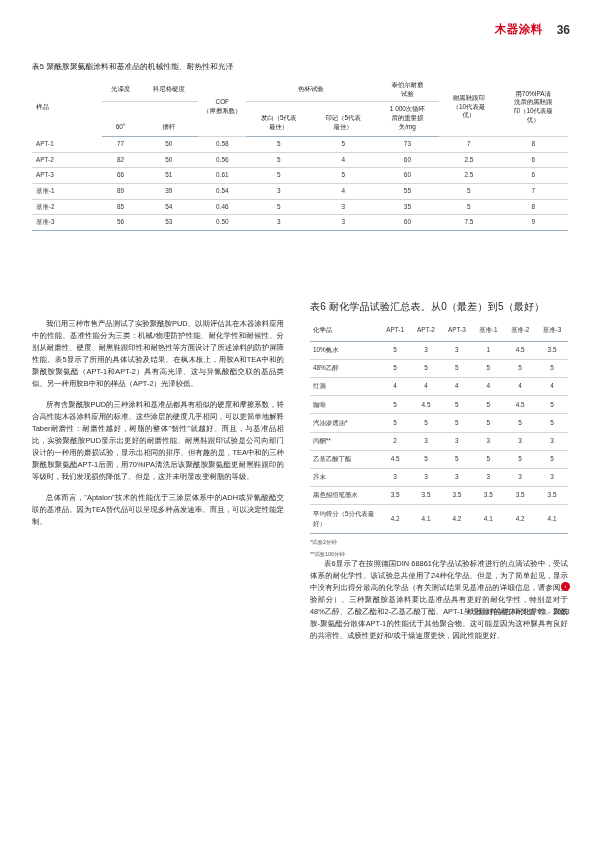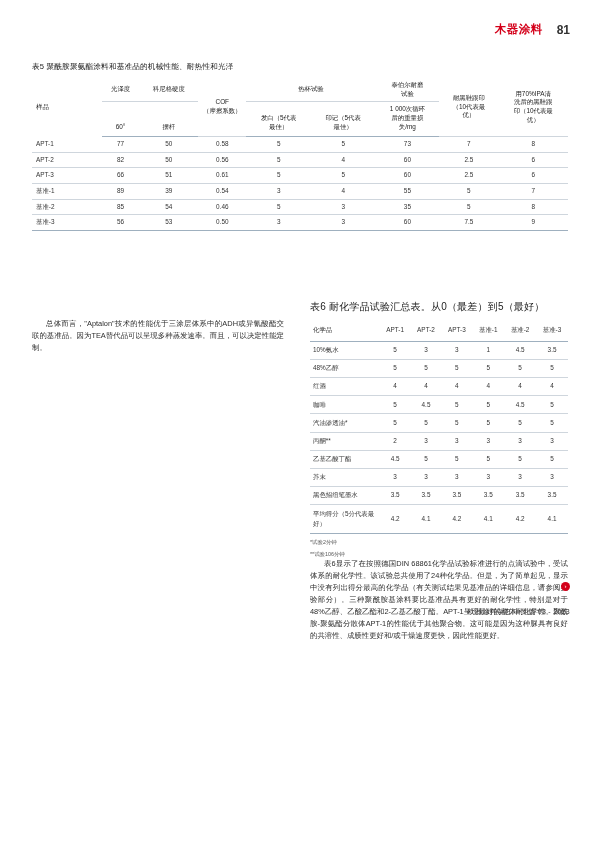--- a/index.html
+++ b/index.html
@@ -176,21 +176,21 @@
     text-align: center;
   }
 </style>
 </head>
 <body>
 
 <div class="page">
 
   <div class="header">
     <span class="header-title">木器涂料</span>
-    <span class="header-page">81</span>
+    <span class="header-page">36</span>
   </div>
 
   <div class="t5-caption">表5 聚酰胺聚氨酯涂料和基准品的机械性能、耐热性和光泽</div>
 
   <div class="t5-wrap">
     <table class="t5">
       <thead>
         <tr class="r1">
           <th class="lab nb" rowspan="2" style="width:13%">样品</th>
           <th>光泽度</th>
@@ -274,20 +274,22 @@
           <td>3</td>
           <td>60</td>
           <td>7.5</td>
           <td>9</td>
         </tr>
       </tbody>
     </table>
   </div>
 
   <div class="col-left">
+    <p class="para">我们用三种市售产品测试了实验聚酰胺PUD。以期评估其在木器涂料应用中的性能。基准性能分为三类：机械/物理防护性能、耐化学性和耐候性。分别从耐磨性、硬度、耐黑鞋跟印性和耐热性等方面设计了所述涂料的防护屏障性能。表5显示了所用的具体试验及结果。在枫木板上，用胶A和TEA中和的聚酰胺聚氨酯（APT-1和APT-2）具有高光泽、这与异氰酸酯交联的基品类似。另一种用胶B中和的样品（APT-2）光泽较低。</p>
+    <p class="para">所有含聚酰胺PUD的三种涂料和基准品都具有相似的硬度和摩擦系数，符合高性能木器涂料应用的标准。这些涂层的硬度几乎相同，可以更简单地解释Taber耐磨性：耐磨性越好，树脂的整体"韧性"就越好。而且，与基准品相比，实验聚酰胺PUD显示出更好的耐磨性能。耐黑鞋跟印试验是公司向部门设计的一种用的磨损试验，显示出相同的排序。但有趣的是，TEA中和的三种聚酰胺聚氨酯APT-1后面，用70%IPA清洗后该聚酰胺聚氨酯更耐黑鞋跟印的等级时，我们发现损伤降低了。但是，这并未明显改变树脂的等级。</p>
     <p class="para">总体而言，"Aptalon"技术的性能优于三涂层体系中的ADH或异氰酸酯交联的基准品。因为TEA替代品可以呈现多种蒸发速率。而且，可以决定性能定制。</p>
   </div>
 
   <div class="col-right">
     <div class="t6-caption">表6 耐化学品试验汇总表。从0（最差）到5（最好）</div>
     <table class="t6">
       <thead>
         <tr>
           <th class="lab" style="width:27%">化学品</th>
           <th>APT-1</th>

